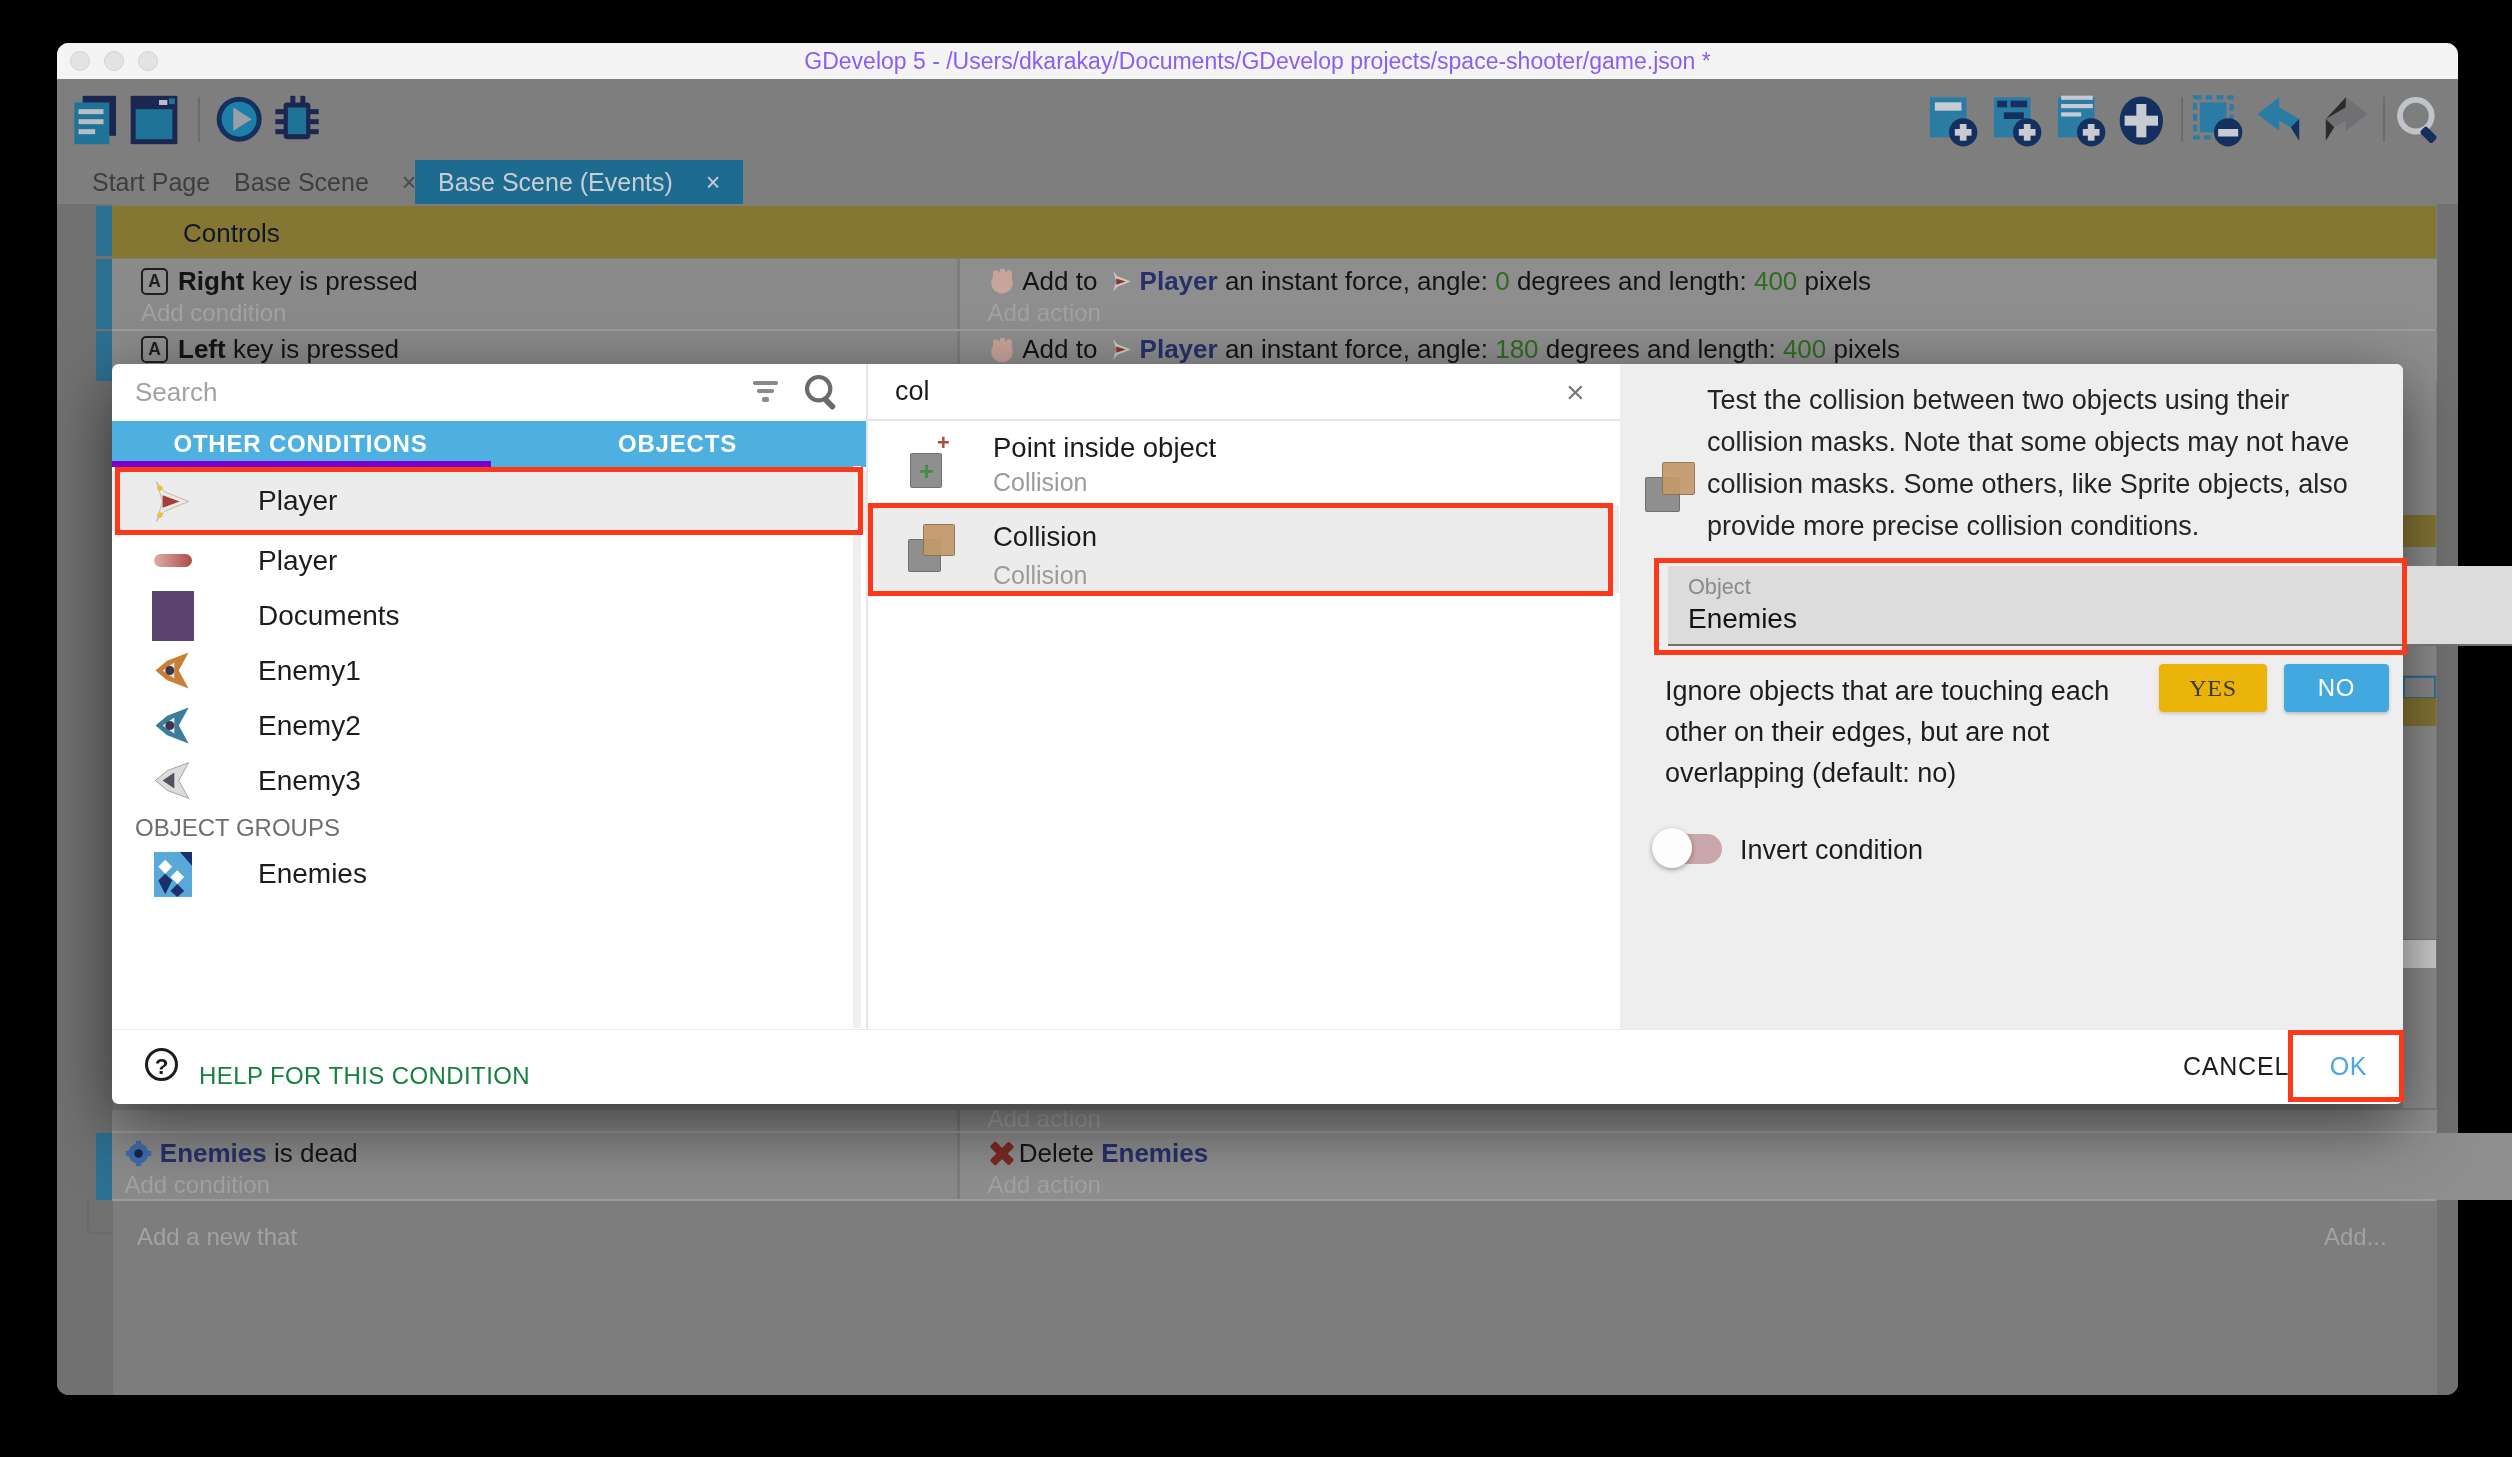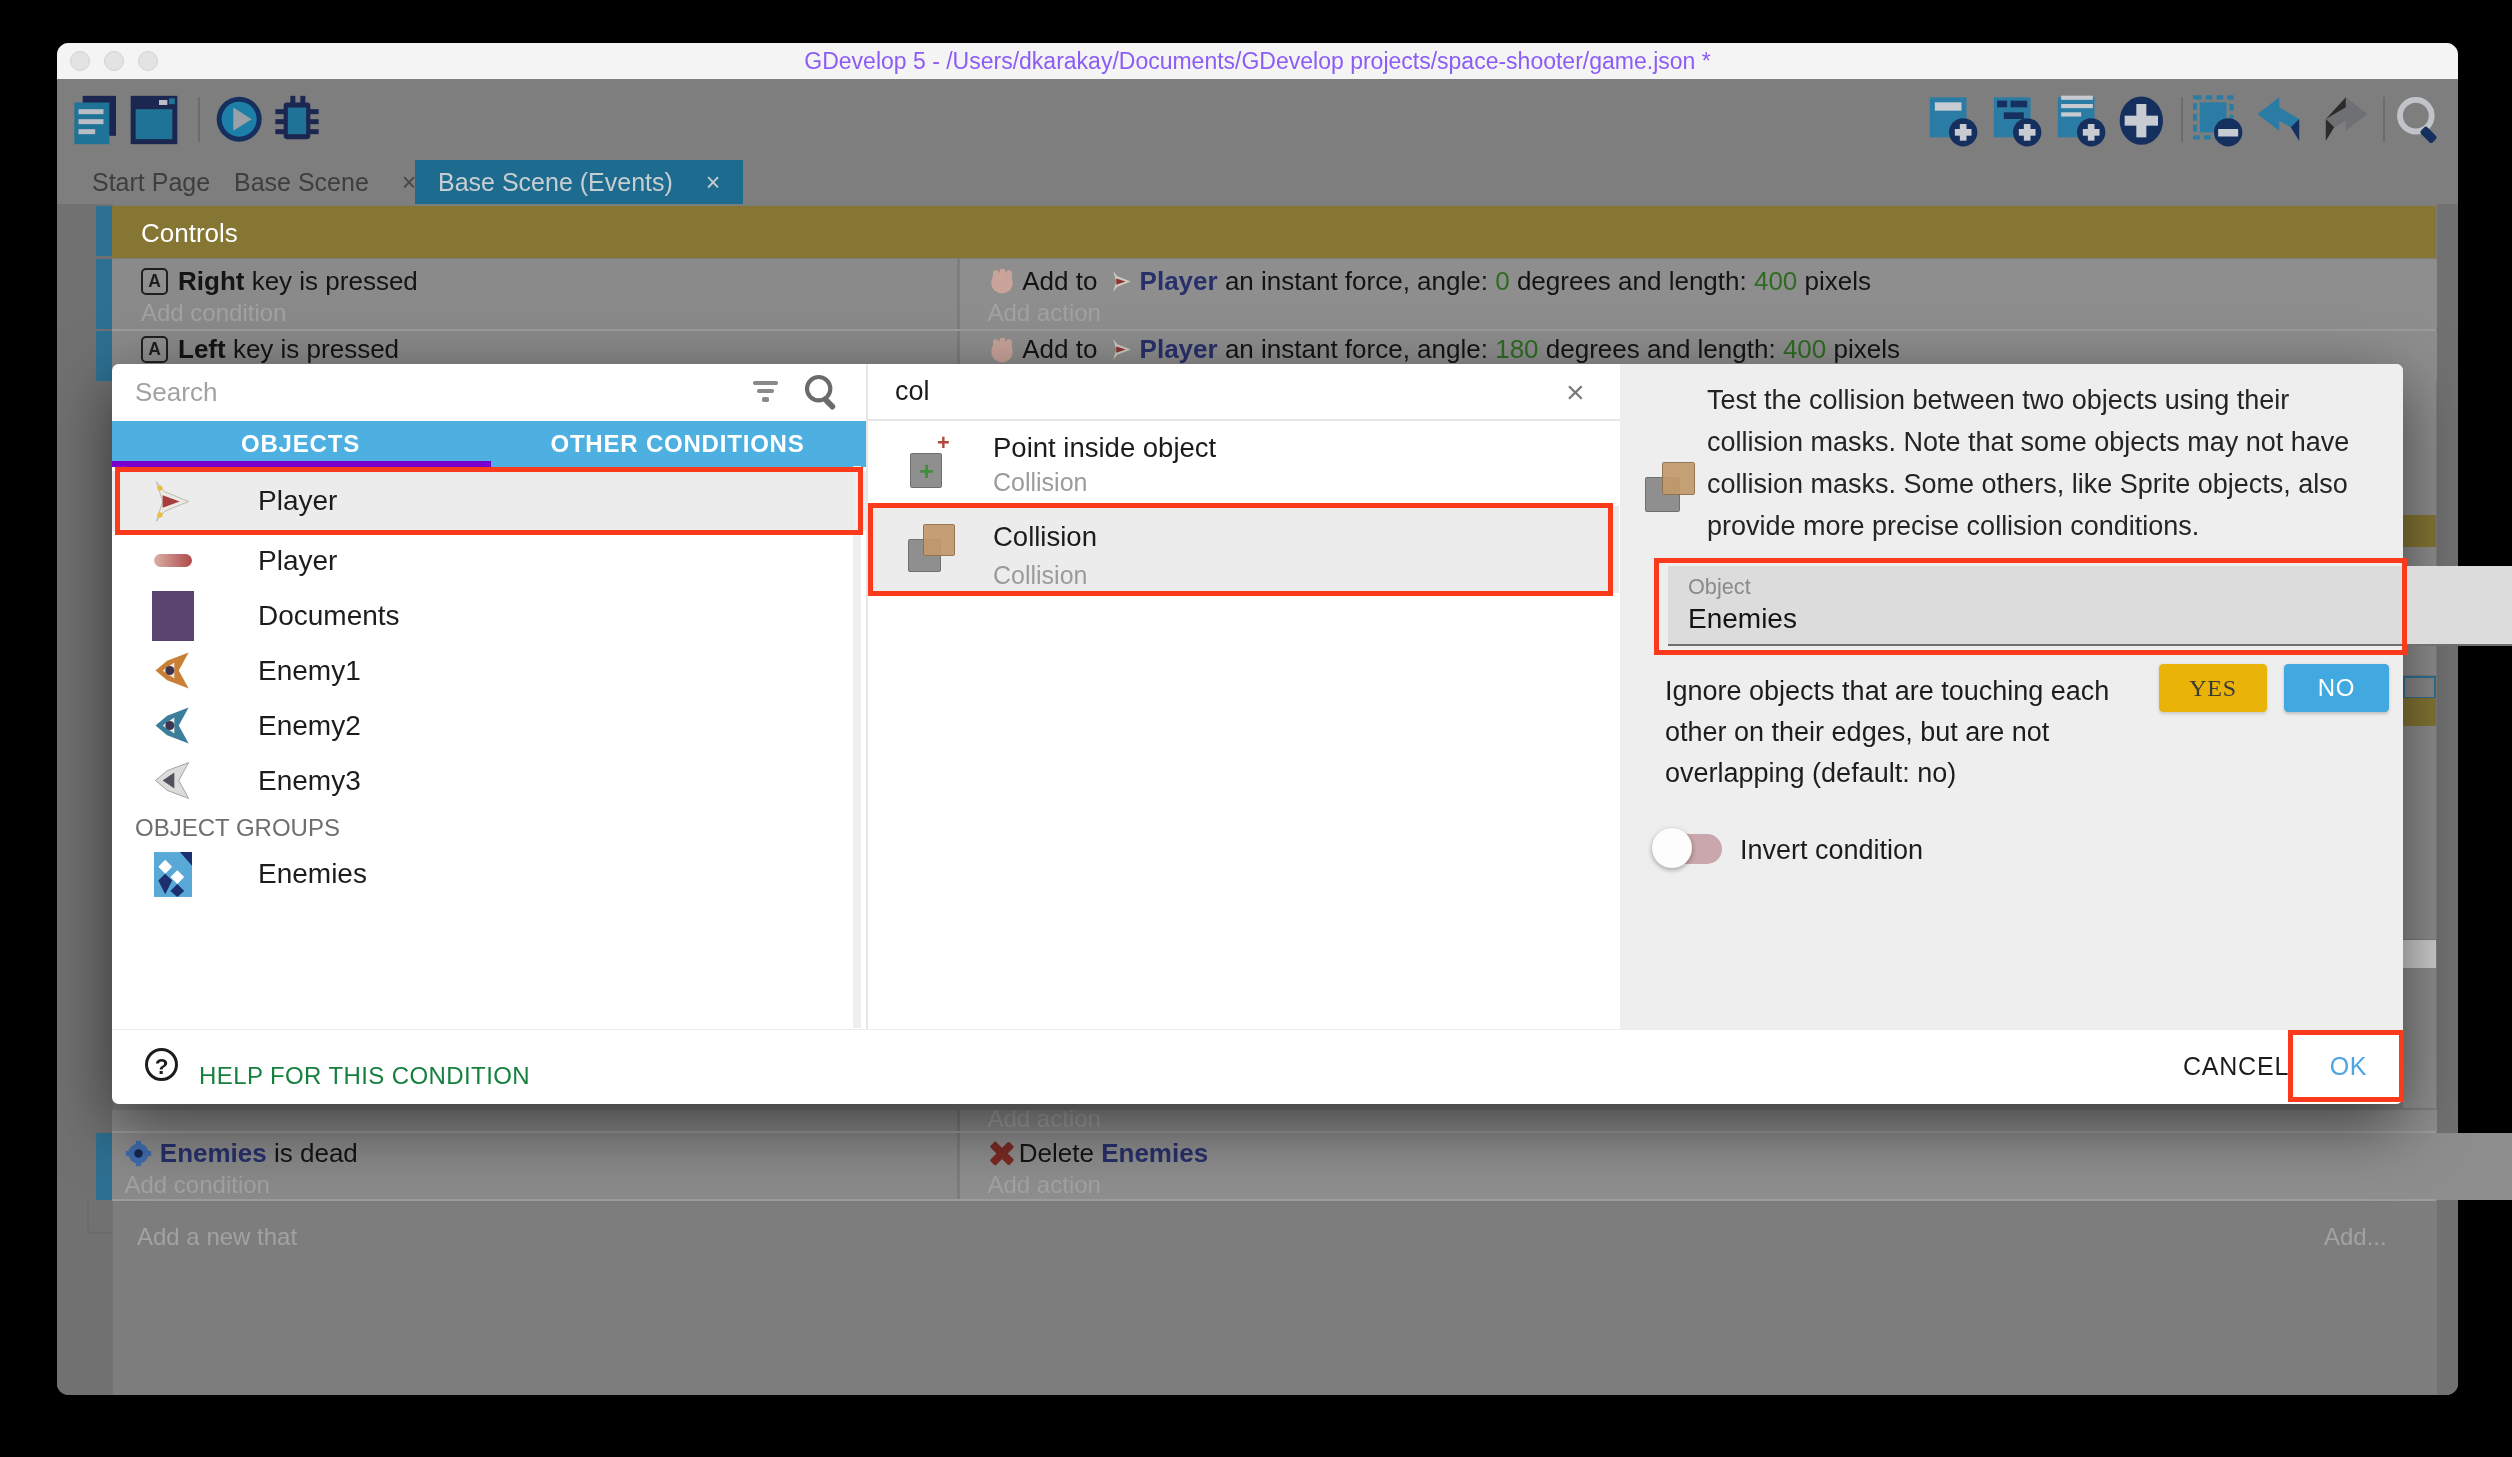--- a/index.html
+++ b/index.html
@@ -32,21 +32,21 @@
   .olive { position:absolute; background:#857634; }
   .cell { position:absolute; background:#8a8a8a; }
   .cell.action { background:#8e8e8e; }
   .rowline { position:absolute; height:1.7px; background:#9c9c9c; }
   .evline { position:absolute; display:flex; align-items:center; font-size:26px; color:#141414; white-space:pre; }
   .evline b { font-weight:700; }
   .obj { color:#28306b; font-weight:700; }
   .num { color:#2f6b22; }
   .ph { color:#a2a2a2; font-size:24px; }
   .keyicon { display:inline-flex; align-items:center; justify-content:center; width:27px; height:27px; border:2.5px solid #1f1f1f; border-radius:5px; font-size:17.5px; font-weight:700; color:#1f1f1f; margin-right:10px; background:#8f8f8f; }
-  .commenttxt { font-size:26px; color:#ffffff; }
+  .commenttxt { font-size:26px; color:#0f172a;margin-left:42px; }
   .xmark { position:relative; width:23px; height:23px; margin-right:8.3px; }
   .xmark:before,.xmark:after { content:""; position:absolute; left:10px; top:-1.7px; width:7.5px; height:27px; background:#7c2a24; border-radius:1.7px; }
   .xmark:before { transform:rotate(45deg); } .xmark:after { transform:rotate(-45deg); }
   .connector { position:absolute; border-left:2.5px solid #6b6b6b; border-bottom:2.5px solid #6b6b6b; border-bottom-left-radius:5px; }
 
   
   #dialog { left:112px; top:364px; width:2291px; height:740px; background:#fff; border-radius:6.7px; box-shadow:0 20px 67px rgba(0,0,0,.55); }
   .d { position:absolute; }
   #rightPanel { left:1508px; top:0; width:783px; height:665px; background:#efeeee; border-top-right-radius:6.7px; }
   #vdiv1 { left:754px; top:0; width:1.7px; height:665px; background:#e6e6e6; }
@@ -356,22 +356,22 @@
     <span class="d" style="left:690px;top:8.3px">
       <svg width="40" height="40" viewBox="0 0 48 48">
           <circle cx="20" cy="20" r="14" fill="none" stroke="#6b6b6b" stroke-width="5"></circle>
           <rect x="30" y="30" width="16" height="7" rx="3" transform="rotate(45 30 30)" fill="#6b6b6b"></rect>
         </svg>
     </span>
     <div id="queryTxt" class="d">col</div>
     <div id="clearX" class="d">×</div>
 
     <div id="dlgTabbar" class="d">
+      <div class="dlgTab">OTHER CONDITIONS</div>
       <div class="dlgTab">OBJECTS</div>
-      <div class="dlgTab">OTHER CONDITIONS</div>
     </div>
     <div id="purpleBar" class="d"></div>
 
     <div class="listrow selrow" style="top:107px;height:60px">
       <span class="licon">
           <svg width="43" height="43" viewBox="0 0 48 48">
             <polygon points="6,2 15,13 42,24 15,35 6,46 13,24" fill="#ece9e4" stroke="#b9b4ac"></polygon>
             <polygon points="13,17 32,24 13,31" fill="#a63c3c"></polygon>
             <circle cx="10" cy="9" r="3" fill="#e8c23f"></circle>
             <circle cx="10" cy="39" r="3" fill="#e8c23f"></circle>

